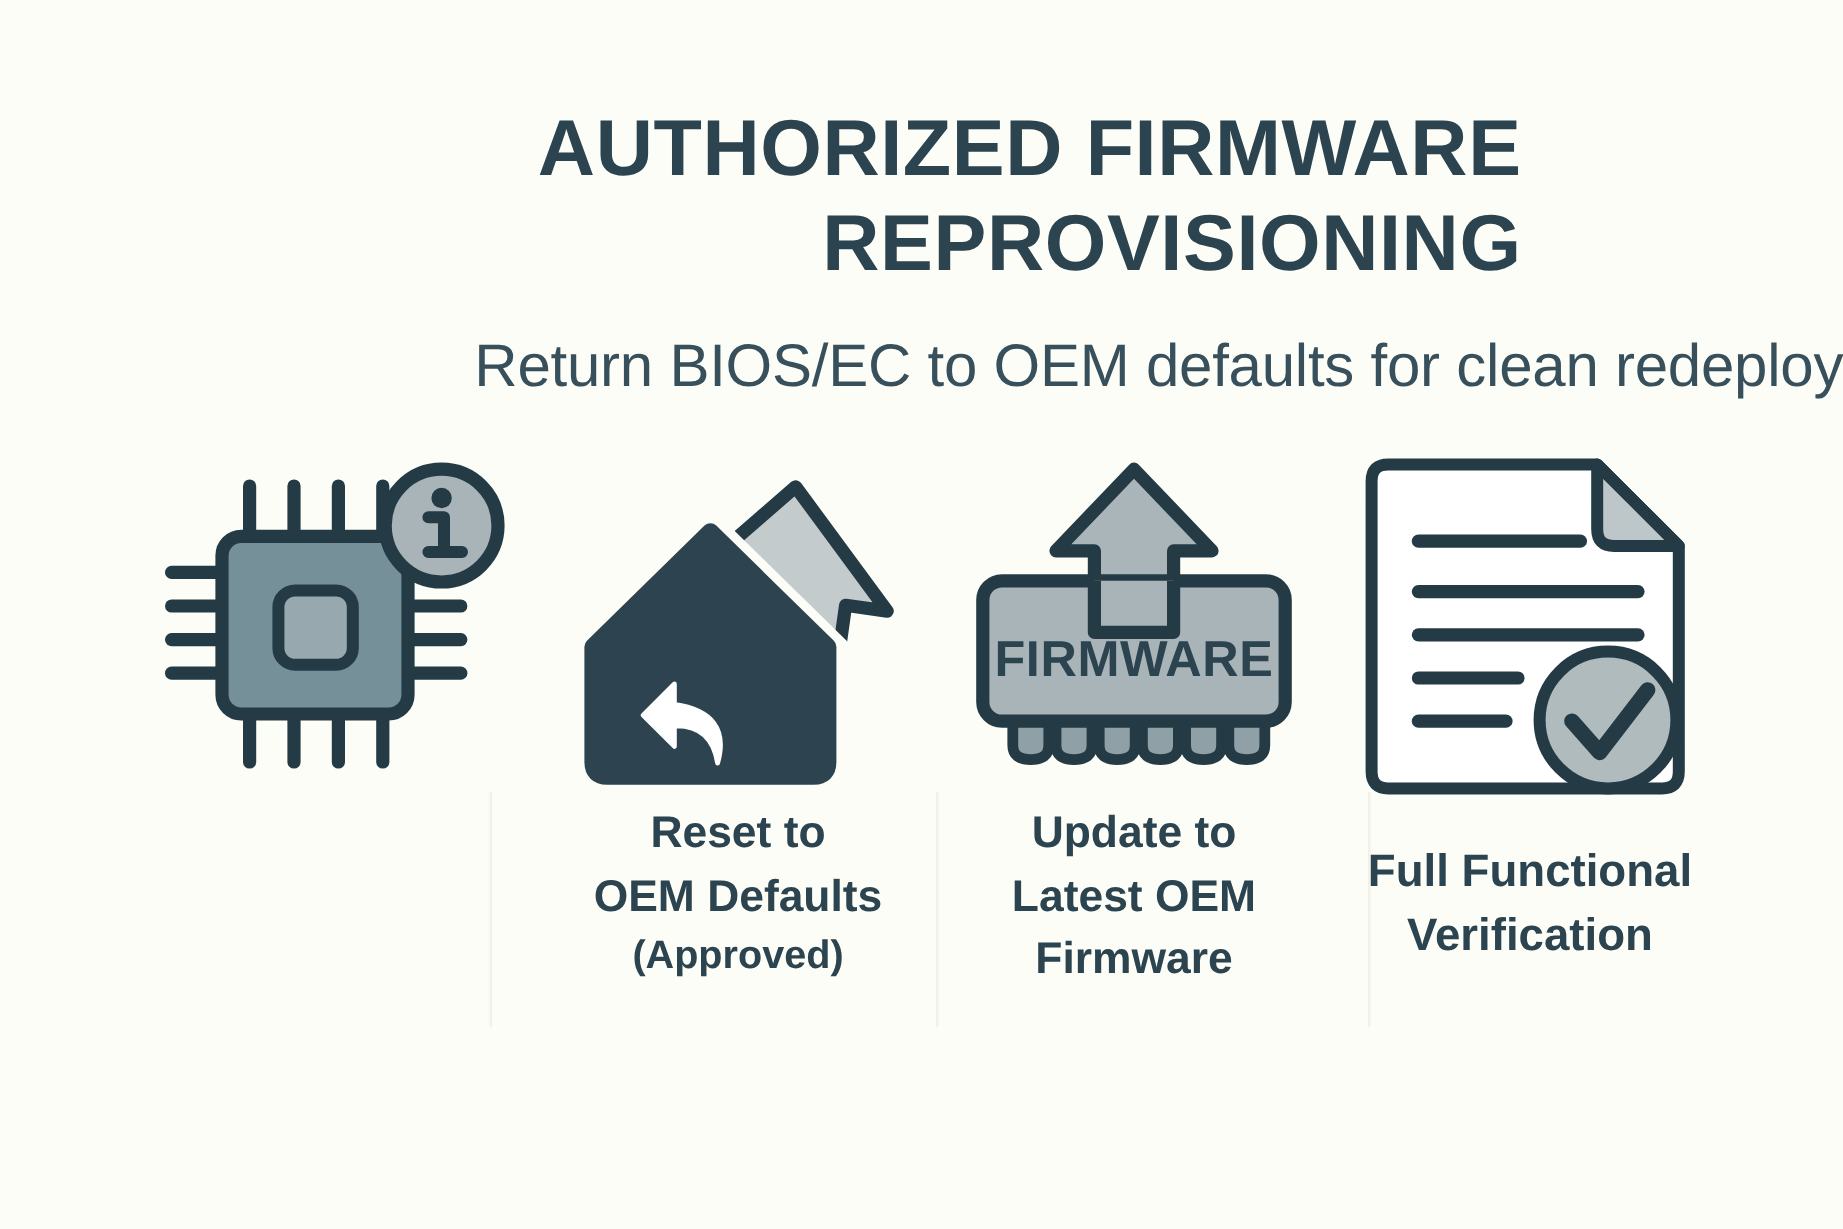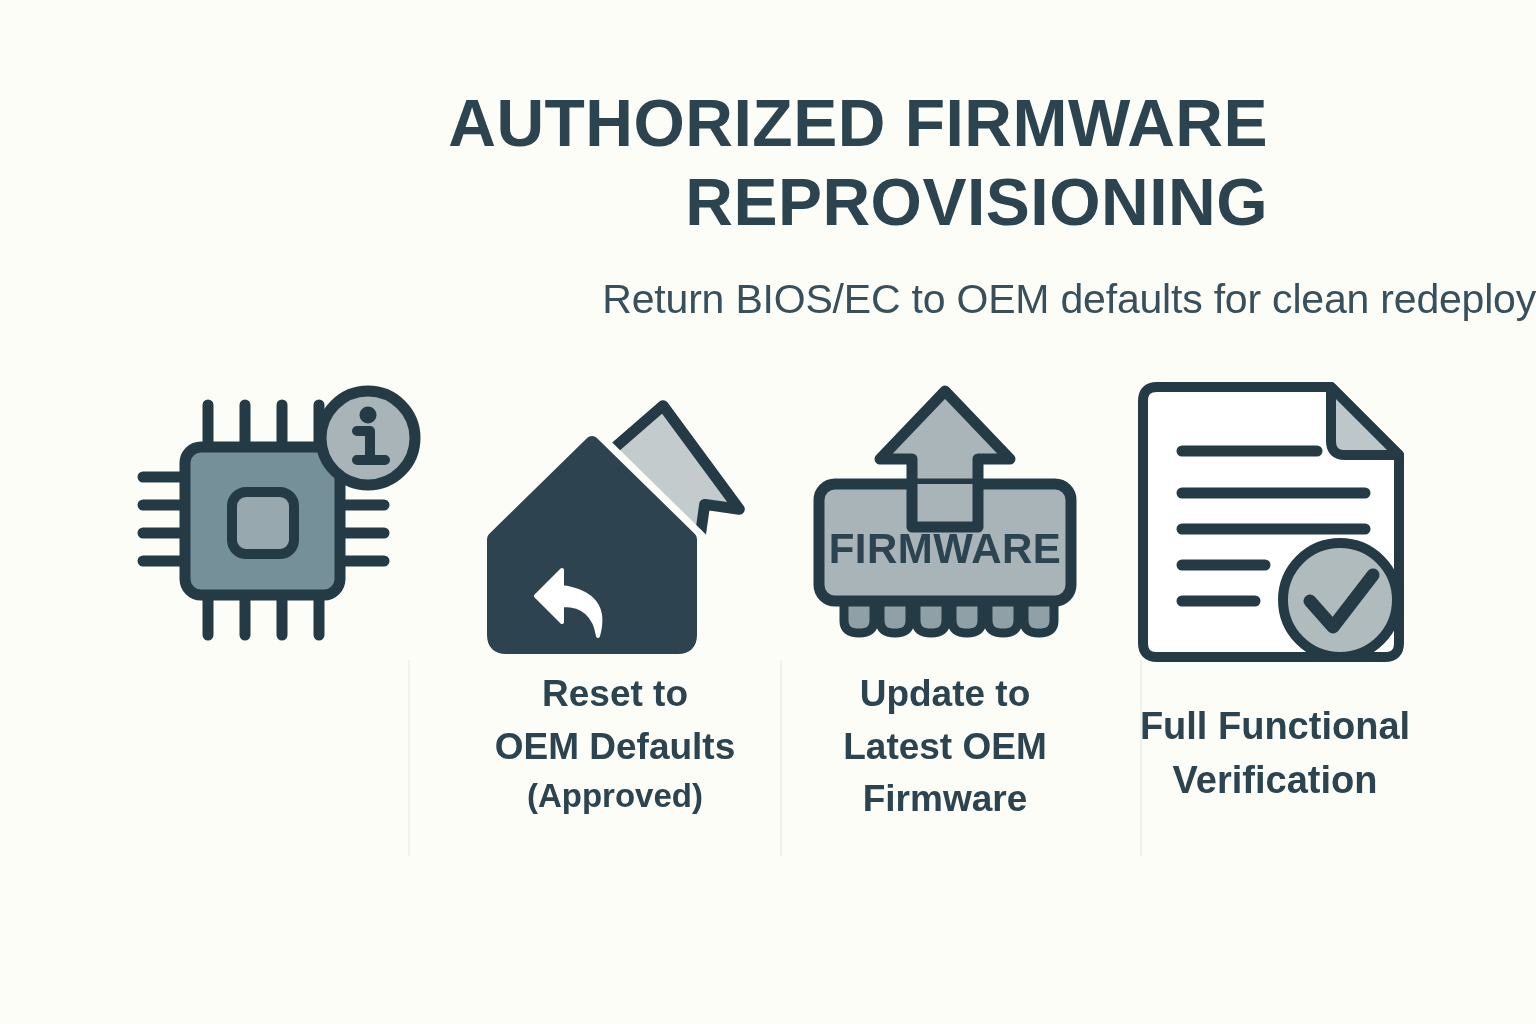--- a/index.html
+++ b/index.html
@@ -36,21 +36,21 @@
     line-height: 1.20;
     letter-spacing: 0.5px;
     color: #2c4450;
     text-transform: uppercase;
     margin: 0 auto;
     max-width: 1000px;
   }
   .subtitle {
     font-family: "Liberation Sans", sans-serif;
     font-weight: normal;
-    font-size: 41px;
+    font-size: 50px;
     color: #37505c;
     margin-top: 34px;
     letter-spacing: -0.2px;
   }
 
   
   .columns {
     position: absolute;
     top: 372px;
     left: 120px;

